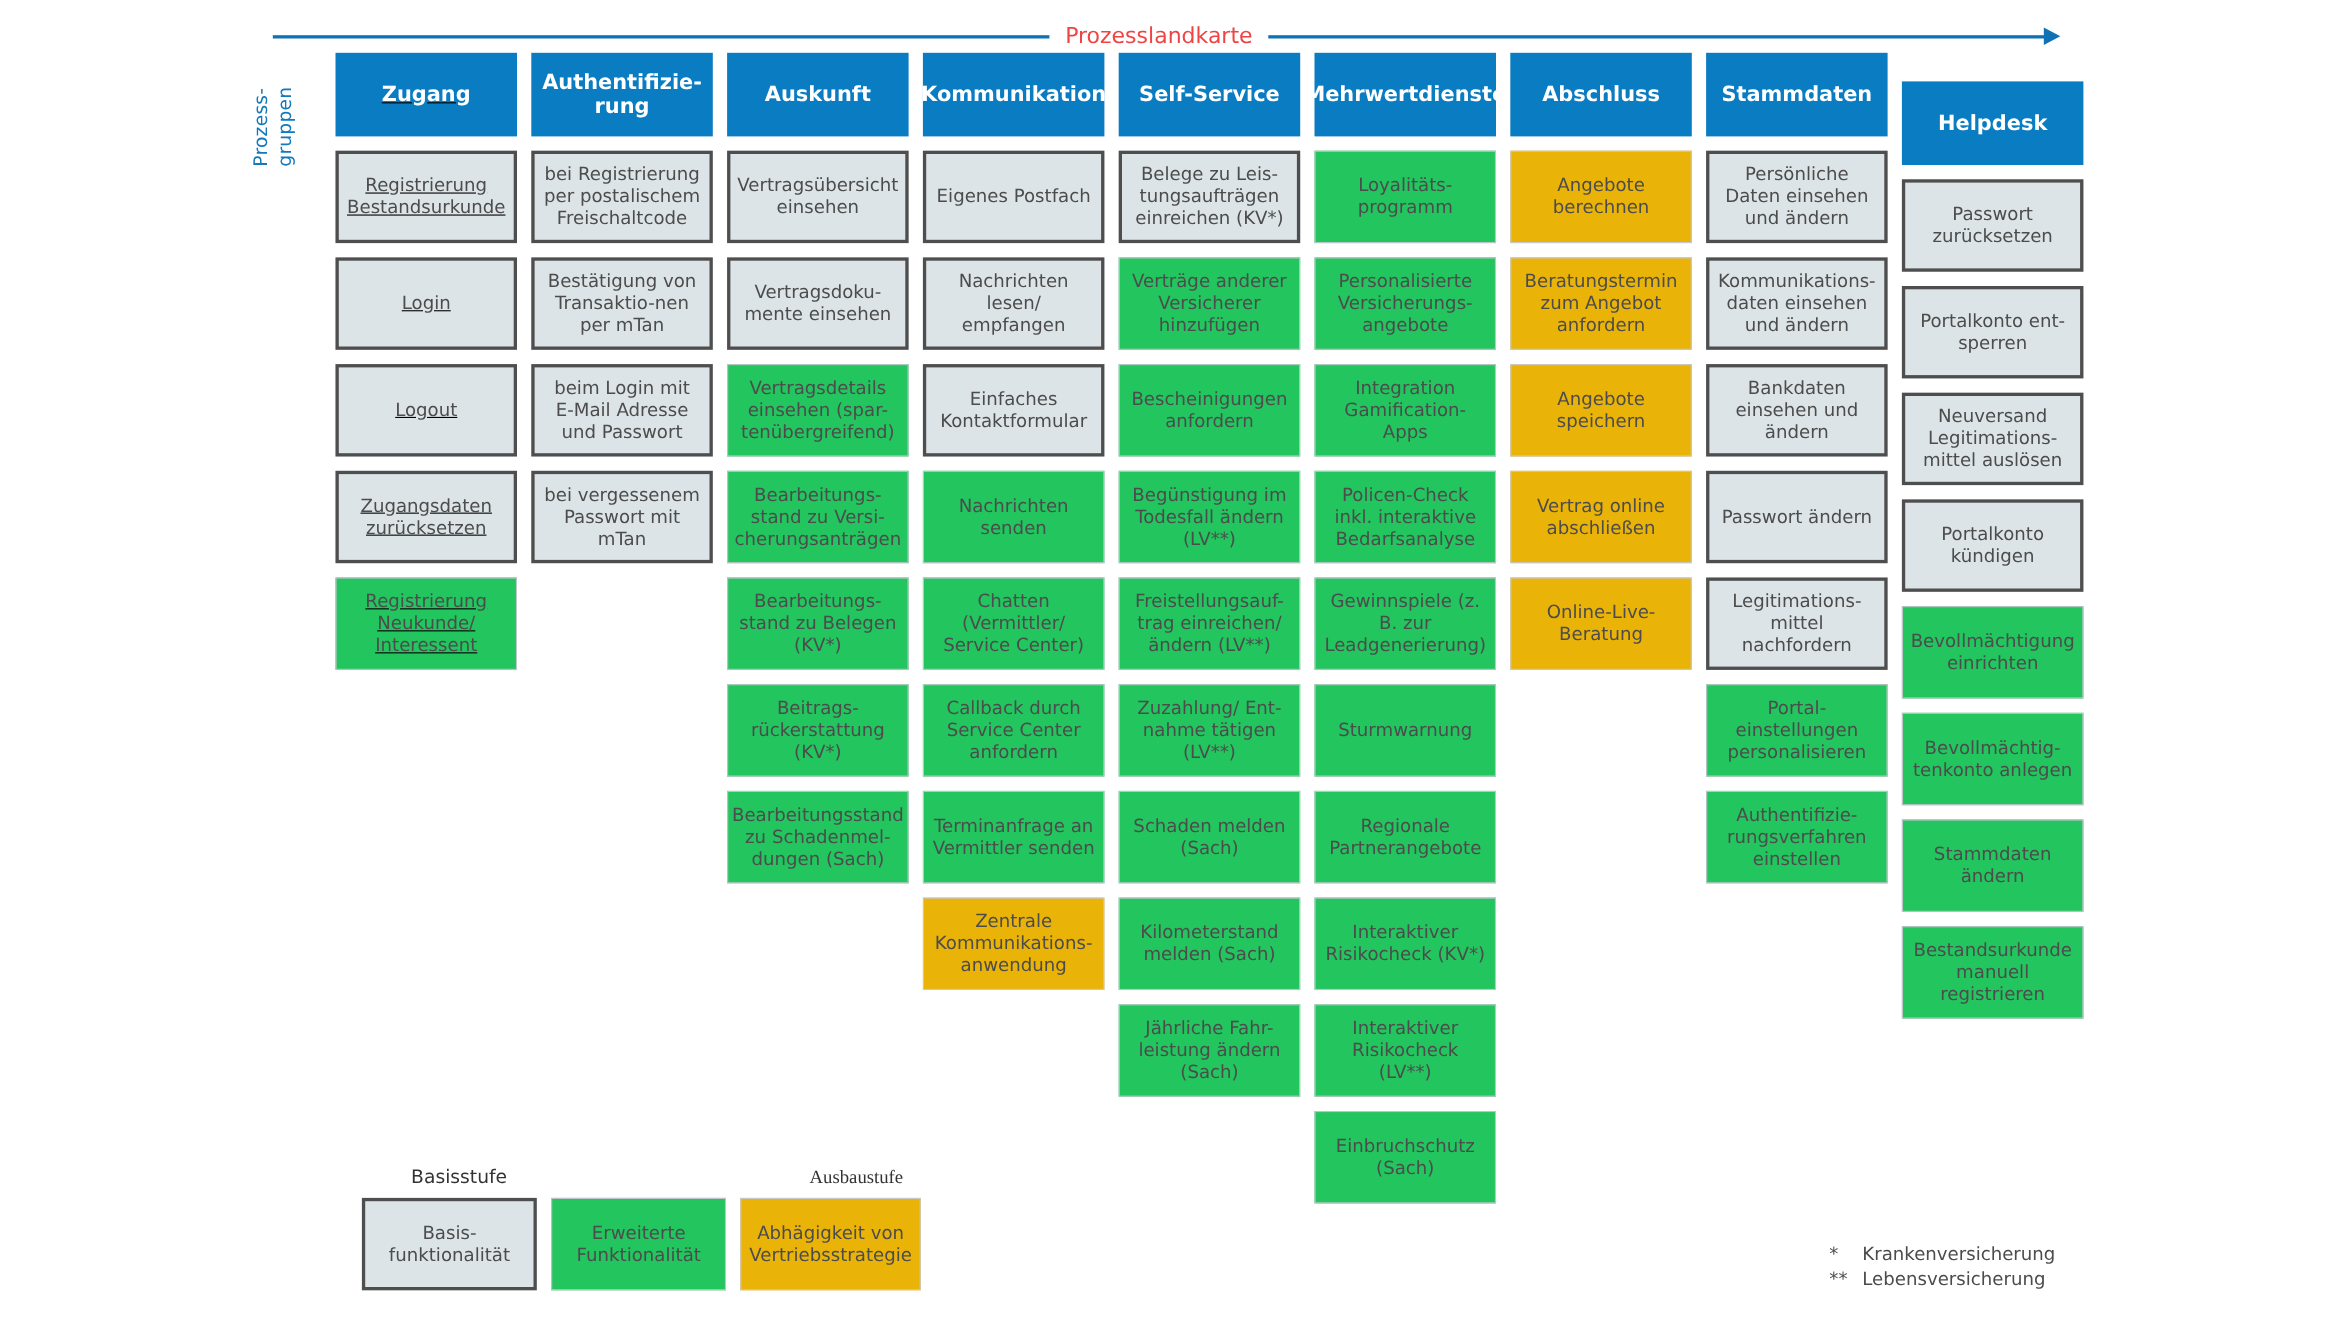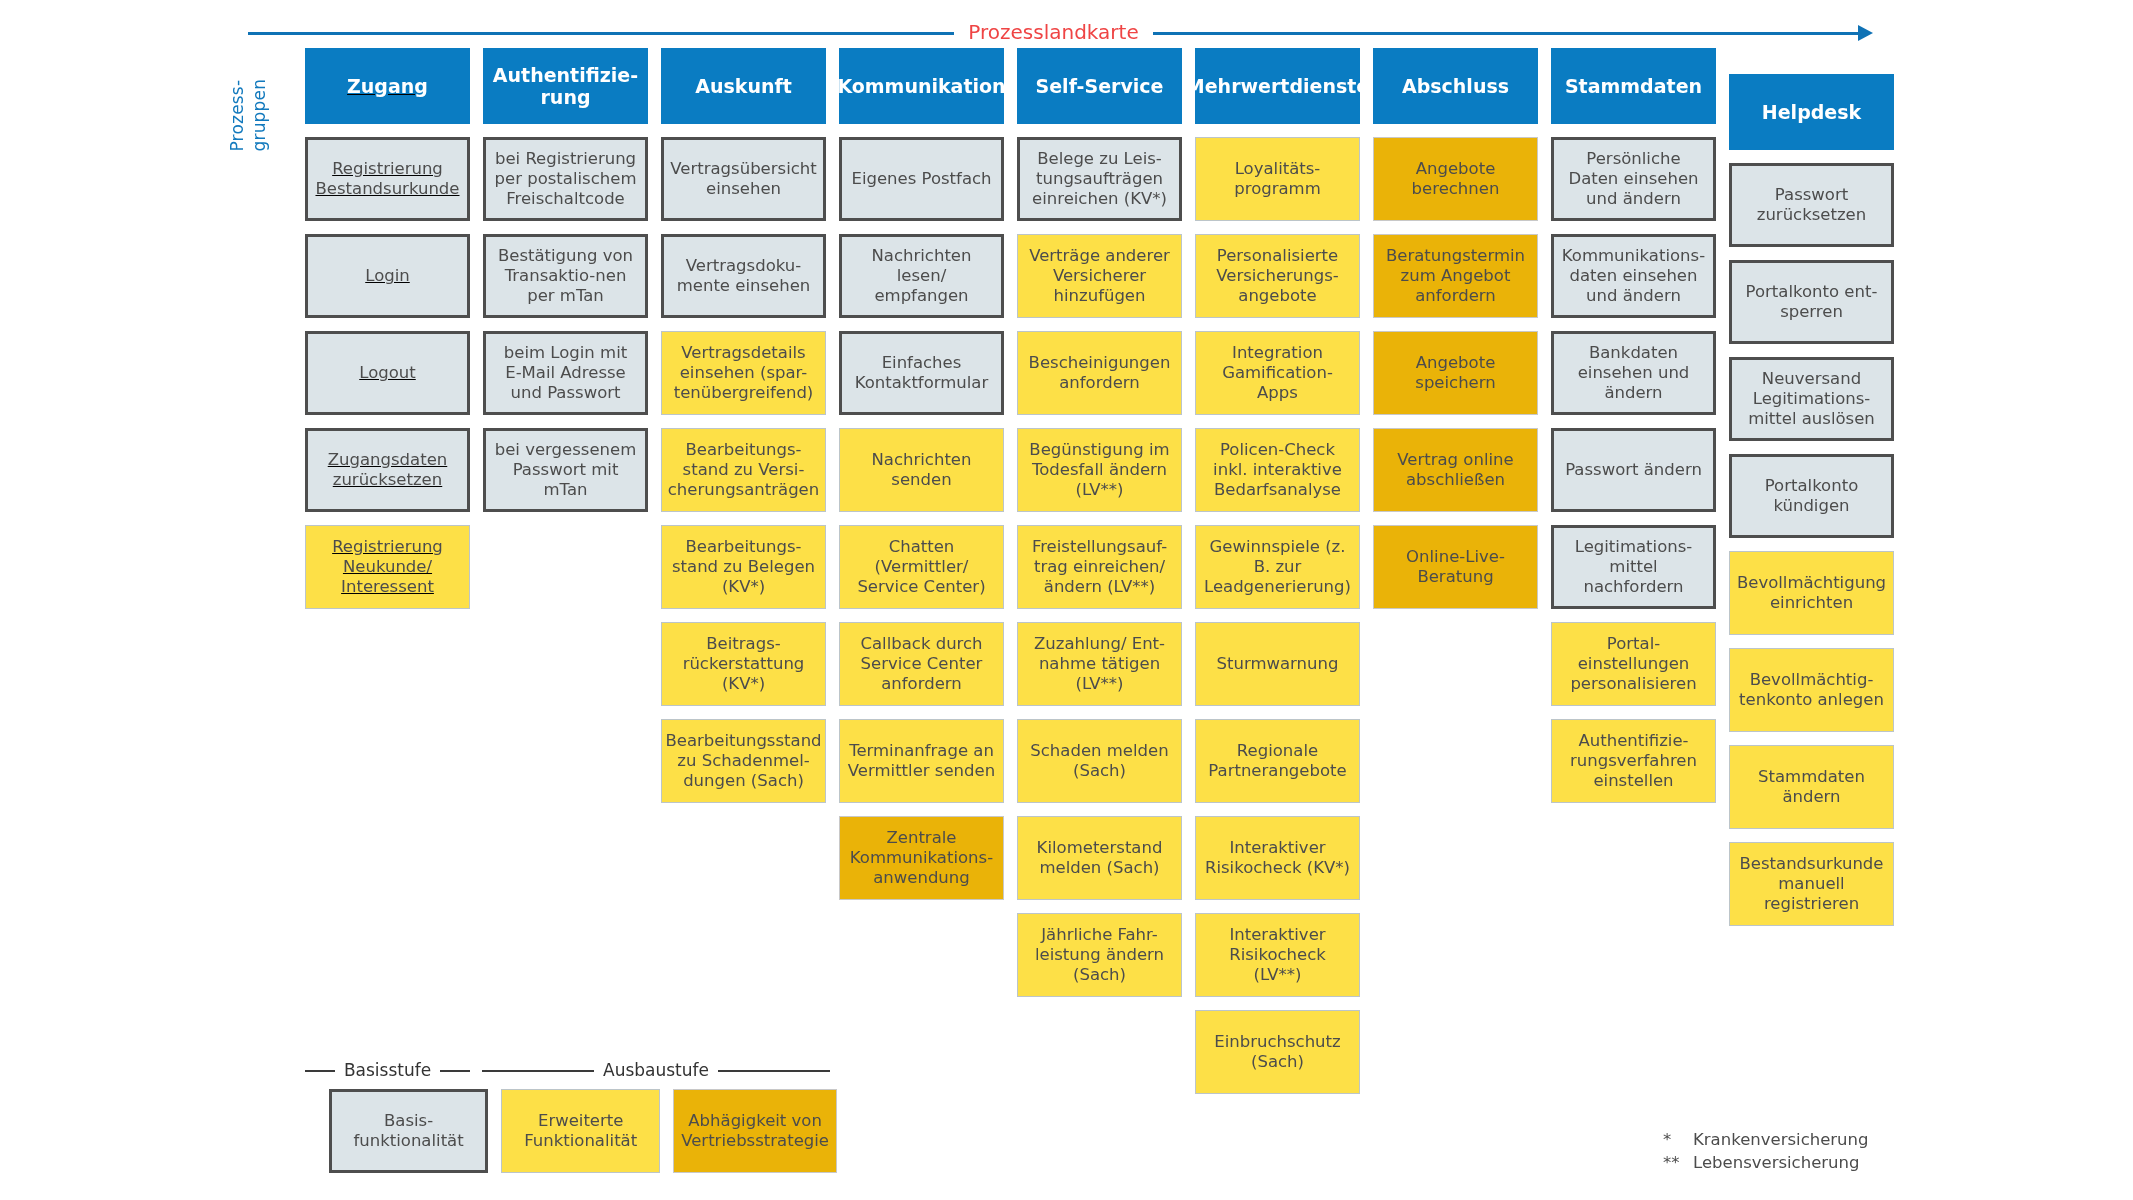--- a/index.html
+++ b/index.html
@@ -107,21 +107,21 @@
     padding: 2px 7px;
     background: #dce4e8;
     border: 1px solid #b9c2c6;
   }
   .cell.basis {
     border: 3px solid #4e4e4e;
     background: #dce4e8;
   }
   .cell.erweitert {
     border: 1px solid #bcc5c9;
-    background: #fde047;
+    background: #22c55e;
   }
   .cell.vertrieb {
     border: 1px solid #c8c8c8;
     background: #eab308;
   }
   .cell:first-of-type { margin-top: 13px; margin-left: 24px; }
 
   
   #legend {
     position: absolute;
@@ -130,32 +130,32 @@
   }
   #legend-rules {
     position: relative;
     height: 20px;
     display: flex;
     align-items: center;
     font-size: 17px;
     color: #333333;
   }
   .lg-group {
-    display: flex; align-items: center;
+    display: flex; align-items: flex-end; flex-direction: column;
   }
   .lg-group .ln {
     height: 2px; background: #3a3a3a;
   }
   .lg-group .lbl {
     padding: 0 9px; white-space: nowrap;
     position: relative; top: -1px;
   }
   #lg-basis { width: 165px; }
   #lg-basis .ln { flex: 1 1 auto; }
-  #lg-ausbau { width: 348px; margin-left: 12px; }
+  #lg-ausbau { width: 348px; margin-left: 12px; font-family: Liberation Serif, serif; }
   #lg-ausbau .ln { flex: 1 1 auto; }
 
   #legend-boxes {
     position: relative;
     margin-top: 8px;
     display: flex;
   }
   #legend-boxes .cell {
     width: 165px;
     margin-top: 0;

